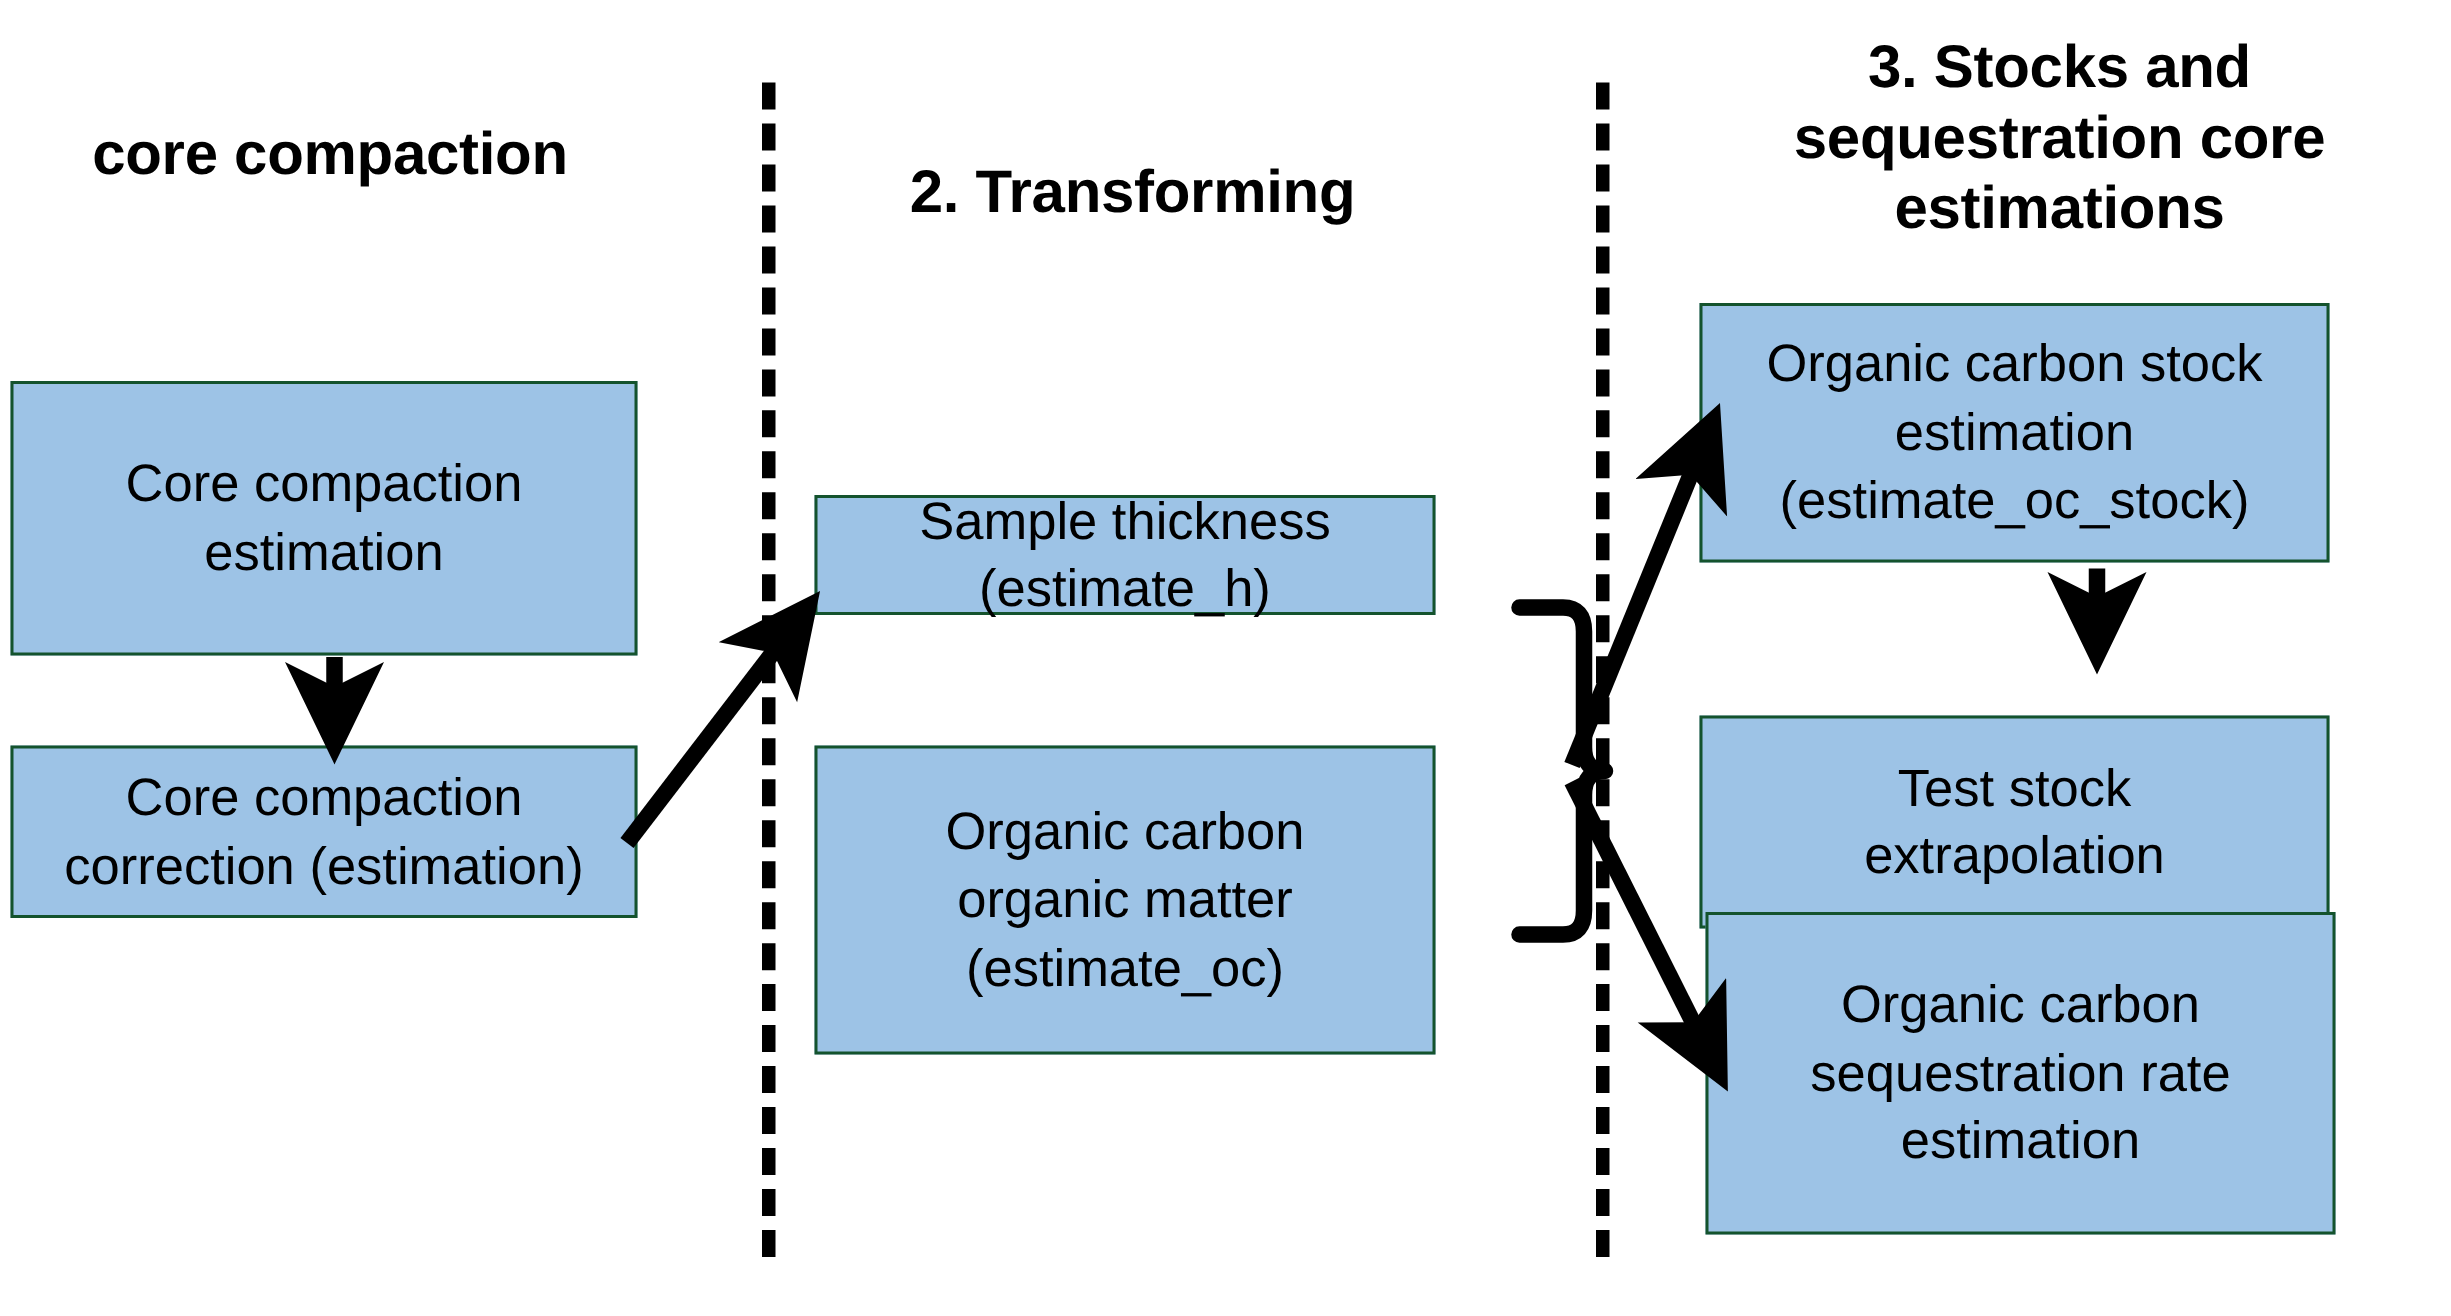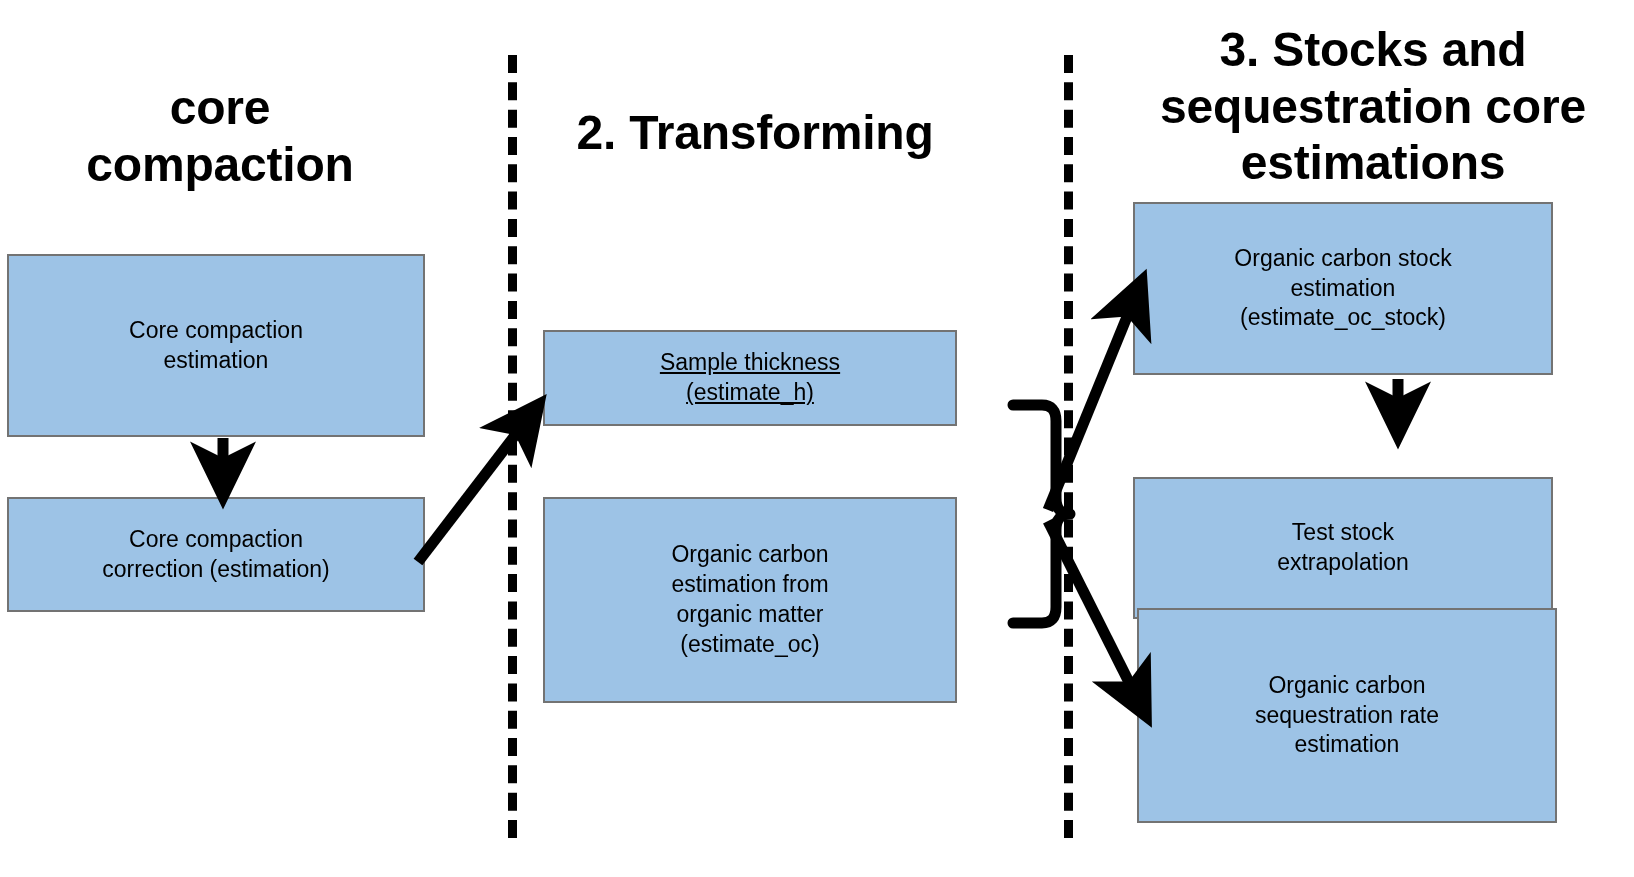--- a/index.html
+++ b/index.html
@@ -1,26 +1,26 @@
 <!DOCTYPE html>
 <html><head>
 <meta charset="utf-8">
 <style>
   html,body{margin:0;padding:0;background:#ffffff;}
   body{width:1634px;height:877px;overflow:hidden;
        font-family:"Liberation Sans","DejaVu Sans",sans-serif;color:#000000;}
   #stage{position:relative;width:1634px;height:877px;background:#fff;}
 
   .heading{position:absolute;text-align:center;font-weight:bold;
-           font-size:48px;line-height:1.18;color:#000;letter-spacing:-0.2px;}
+           font-size:40px;line-height:1.18;color:#000;letter-spacing:-0.2px;}
 
-  .node{position:absolute;background:#9dc3e6;border:2px solid #737373;
+  .node{position:absolute;background:#9dc3e6;border:2px solid #14532d;
         box-sizing:border-box;display:flex;align-items:center;
         justify-content:center;text-align:center;
-        font-size:23px;line-height:1.30;color:#000;padding:2px 6px;}
+        font-size:35px;line-height:1.30;color:#000;padding:2px 6px;}
 
   .divider{position:absolute;width:0;border-left:9px dashed #000000;}
 
   svg.overlay{position:absolute;left:0;top:0;width:1634px;height:877px;
               pointer-events:none;overflow:visible;}
 </style>
 </head>
 <body>
 
 <div id="stage">
@@ -42,31 +42,30 @@
       <div>correction (estimation)</div>
     </div>
   </div>
 
   <div class="divider" style="left:508px;top:55px;height:783px;"></div>
 
   <div class="heading" style="left:570px;top:105px;width:370px;">
     <div>2. Transforming</div>
   </div>
 
-  <div class="node" style="left:543px;top:330px;width:414px;height:96px;text-decoration:underline;">
+  <div class="node" style="left:543px;top:330px;width:414px;height:80px;">
     <div>
       <div>Sample thickness</div>
       <div>(estimate_h)</div>
     </div>
   </div>
 
   <div class="node" style="left:543px;top:497px;width:414px;height:206px;">
     <div>
       <div>Organic carbon</div>
-      <div>estimation from</div>
       <div>organic matter</div>
       <div>(estimate_oc)</div>
     </div>
   </div>
 
   <div class="divider" style="left:1064px;top:55px;height:783px;"></div>
 
   <div class="heading" style="left:1118px;top:22px;width:510px;">
     <div>3. Stocks and</div>
     <div>sequestration core</div>

